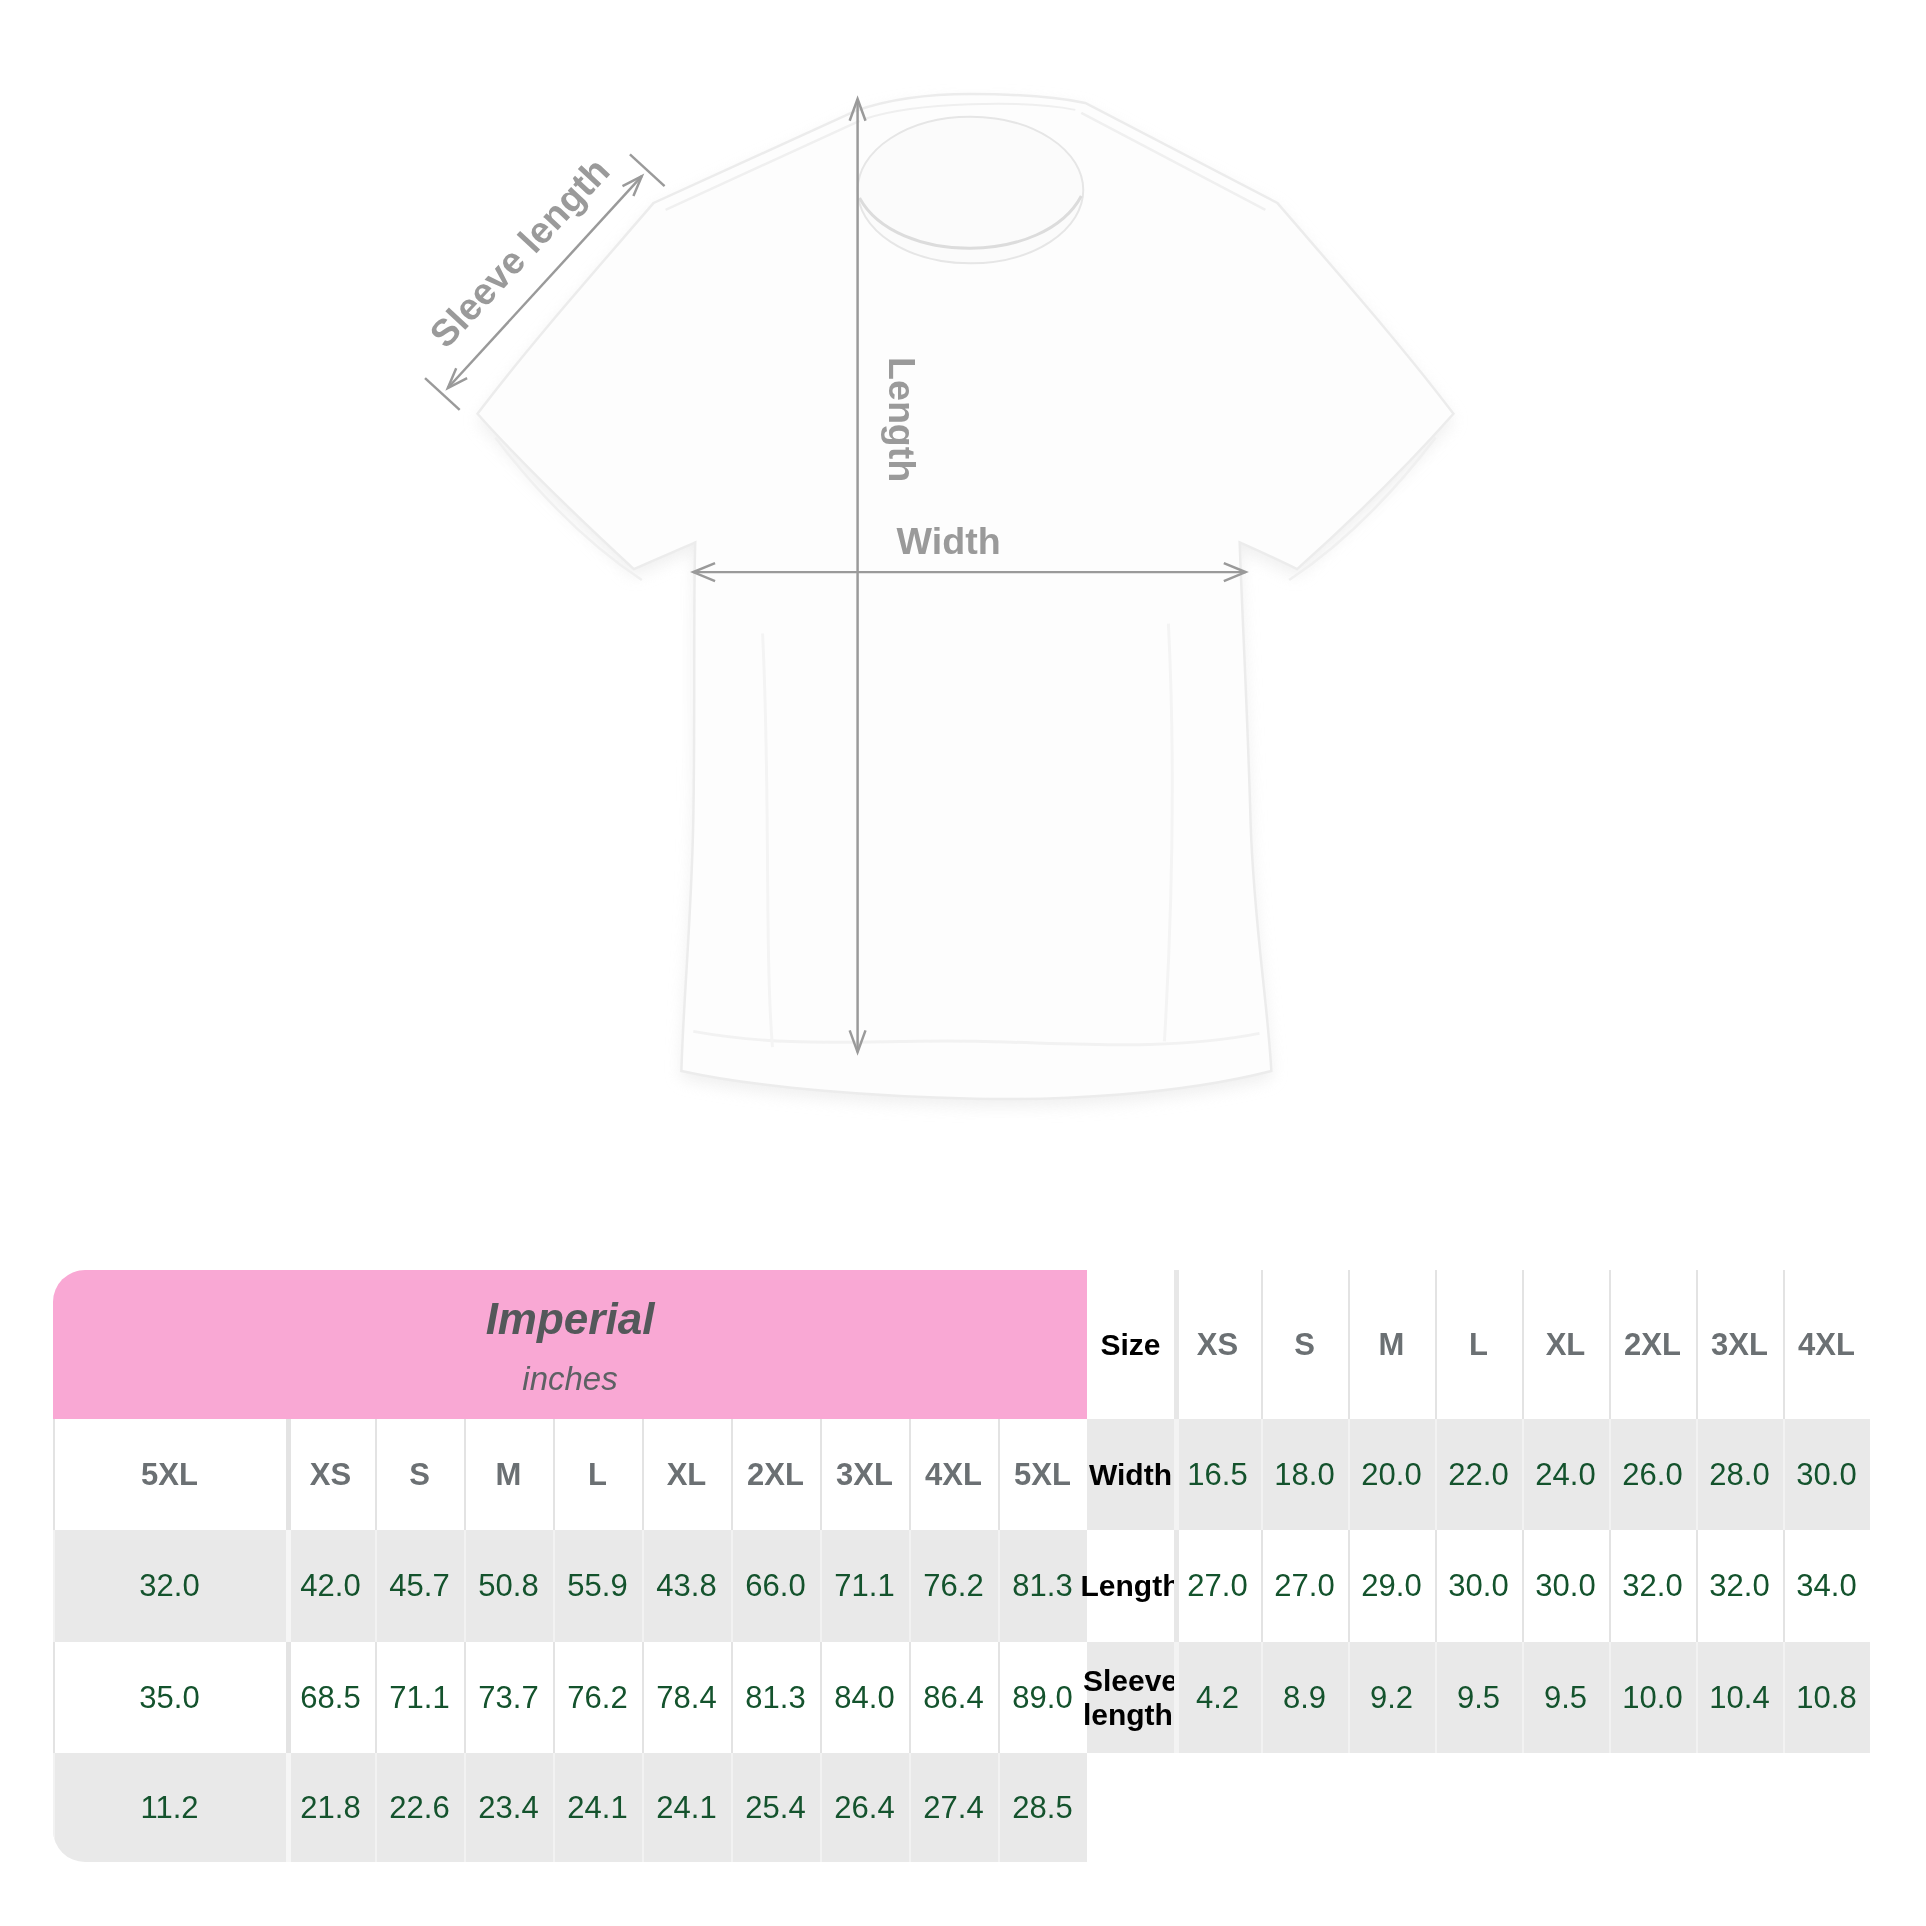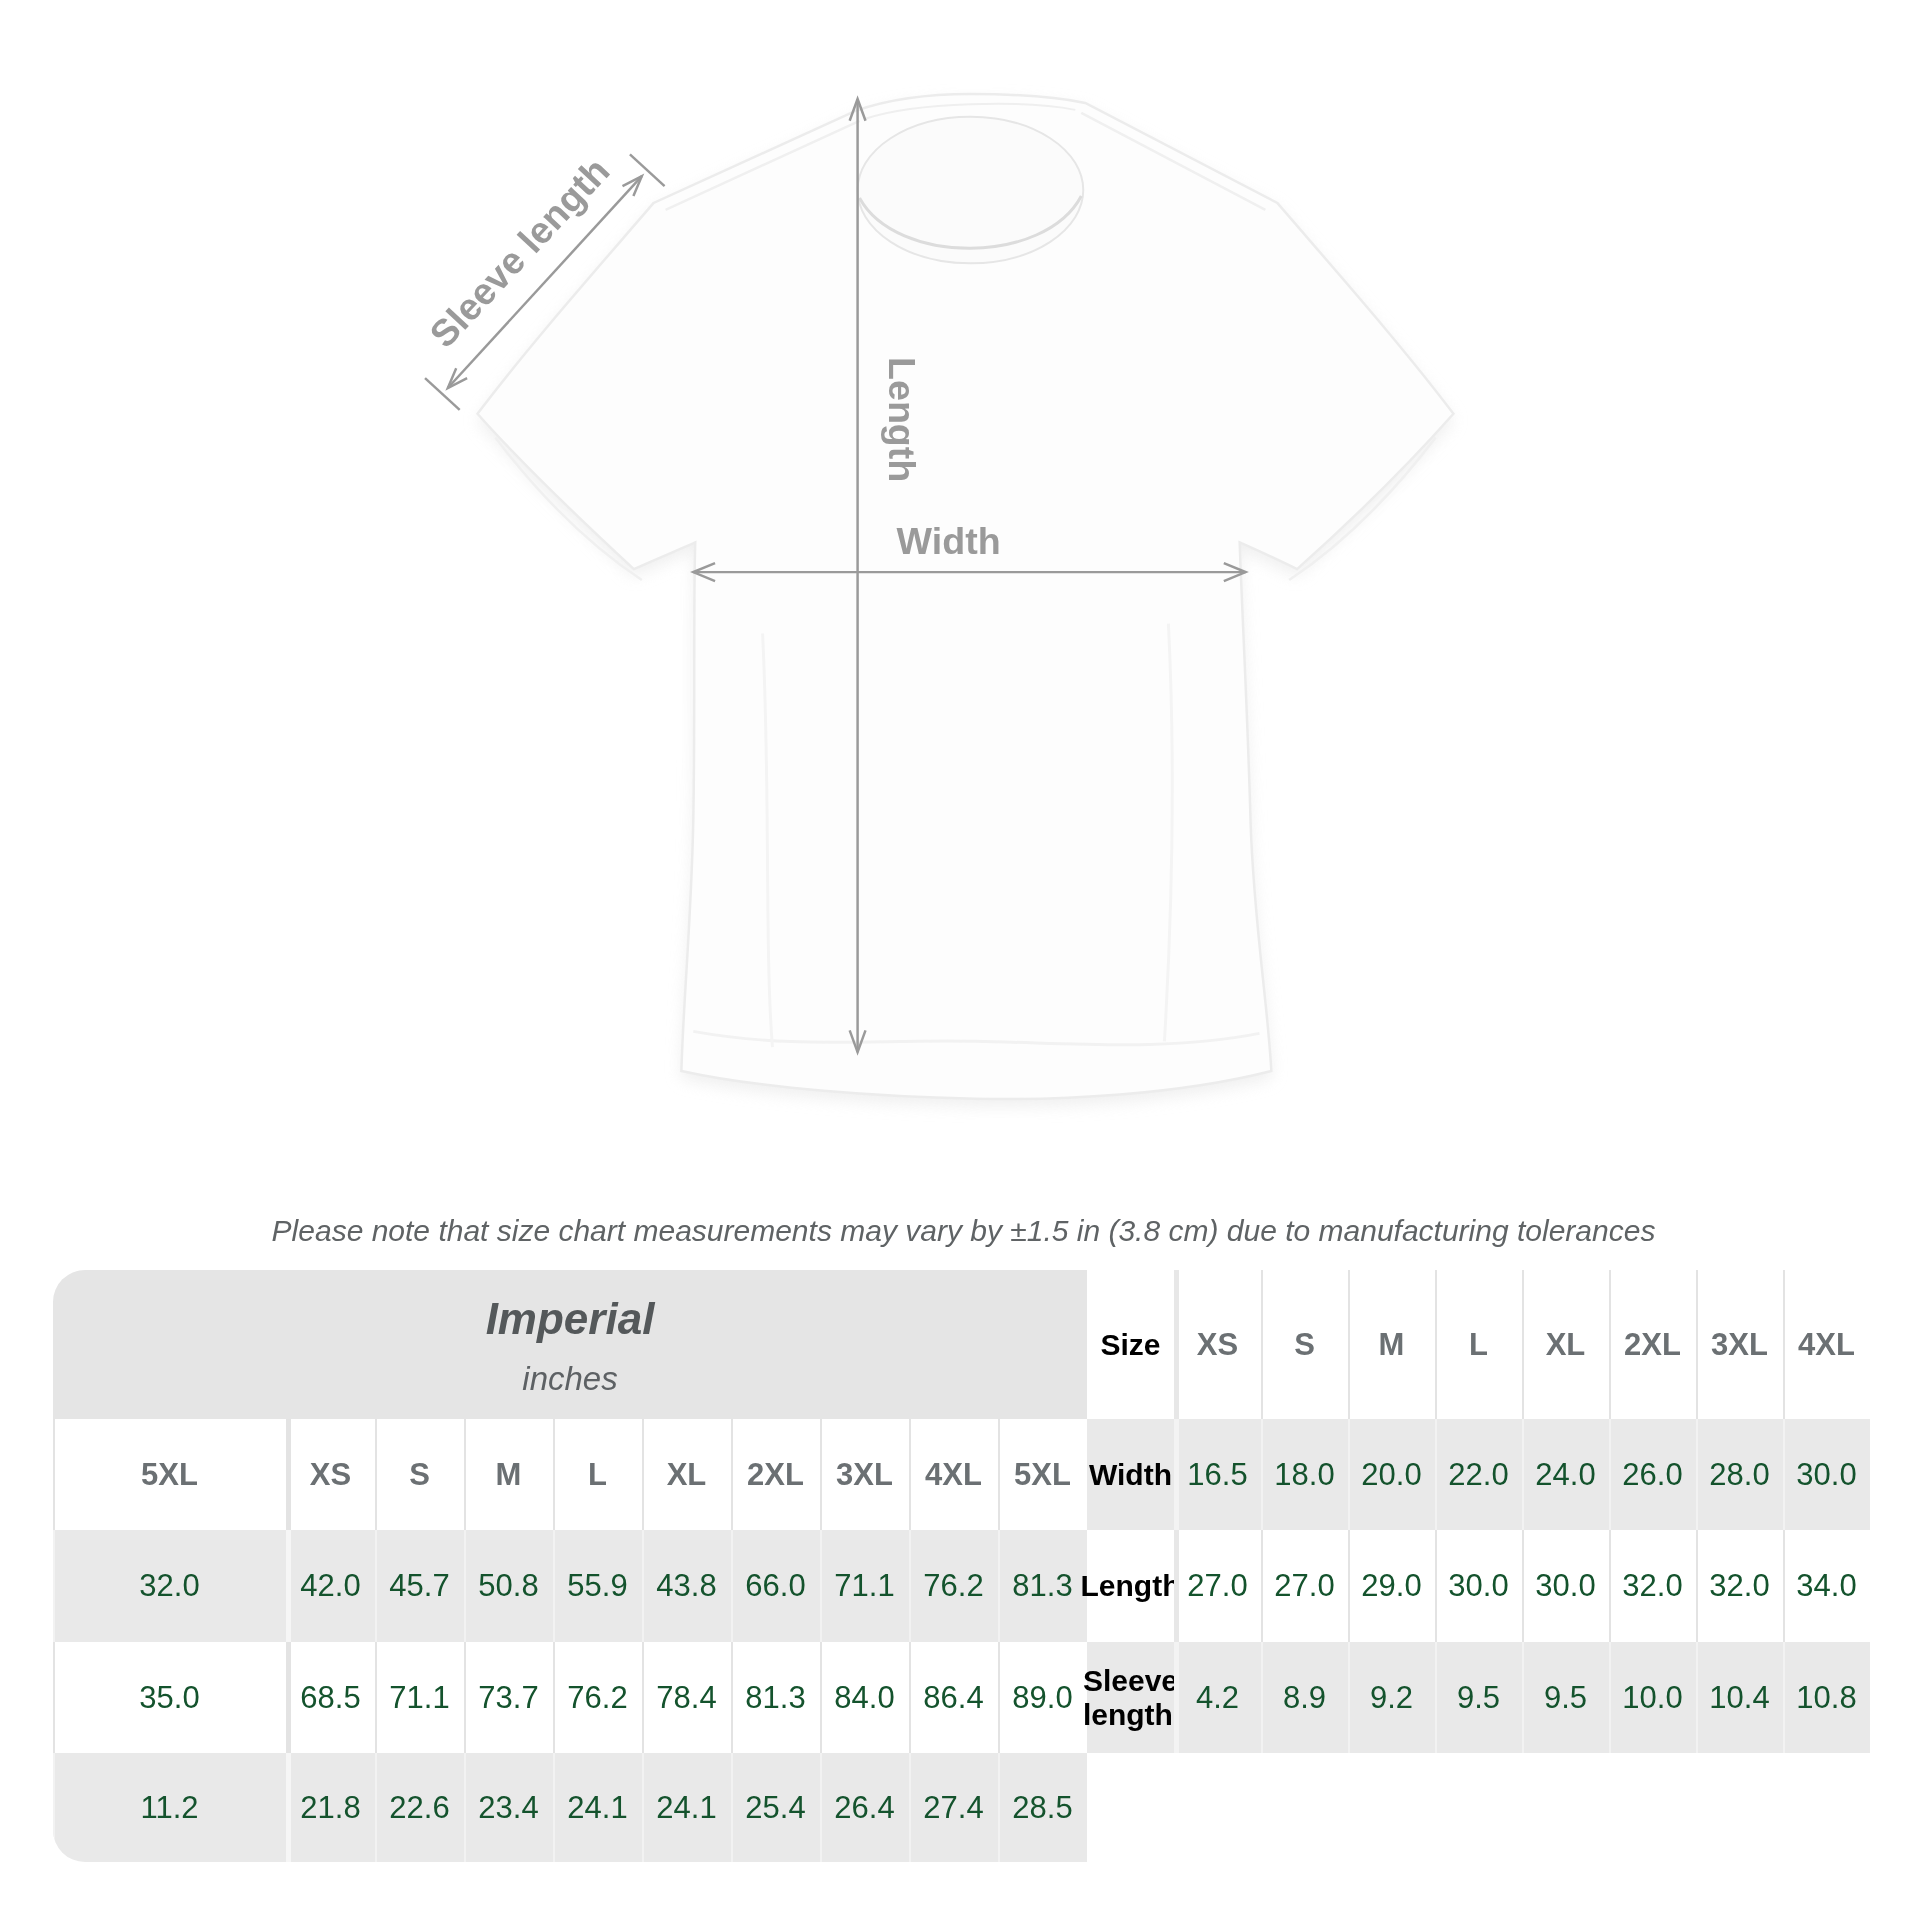--- a/index.html
+++ b/index.html
@@ -17,21 +17,21 @@
 
   
   .size-table{position:absolute;left:53px;top:1270px;width:1821px;
               display:grid;
               grid-template-columns:233px repeat(9,89px) repeat(9,87px);
               grid-template-rows:149px 111px 112px 111px 109px;
               border-radius:32px;overflow:hidden;}
   .cell{display:flex;align-items:center;justify-content:center;}
   .bgw{background:#ffffff;}
   .bgg{background:#e9e9e9;}
-  .band{background:#e5e5e5;flex-direction:column;row-gap:16px;padding-top:2px;}
+  .band{background:#f9a8d4;flex-direction:column;row-gap:16px;padding-top:2px;}
   .span10{grid-column:1/11;}
   .span9{grid-column:11/20;}
   .ulabel{font-size:44px;font-weight:bold;font-style:italic;color:#54585a;}
   .usub{font-size:33px;font-style:italic;color:#5d6164;}
   .shead{font-size:31px;font-weight:bold;color:#6b7073;}
   .rlabel{font-size:30px;font-weight:bold;color:#000000;}
   .val{font-size:31px;color:#14532d;}
   
   .bgw.sep {box-shadow:inset 2px 0 0 #e3e3e3;}
   .bgg.sep {box-shadow:inset 2px 0 0 #f2f2f2;}
@@ -103,21 +103,20 @@
         <path d="M 722 569 L 700 578 L 722 587"></path>
         <path d="M 1236 569 L 1258 578 L 1236 587"></path>
       </g>
     </g>
 
     <text x="534" y="264" transform="rotate(-47 534 264)" text-anchor="middle" font-size="38" font-weight="bold" fill="#9a9a9a">Sleeve length</text>
     <text x="898" y="424" transform="rotate(90 898 424)" text-anchor="middle" font-size="38" font-weight="bold" fill="#9a9a9a">Length</text>
     <text x="958" y="560" text-anchor="middle" font-size="38" font-weight="bold" fill="#9a9a9a">Width</text>
   </svg>
 
-  <div class="subtitle">Please note that size chart measurements may vary by ±1.5 in (3.8 cm) due to manufacturing tolerances</div>
 
   <div class="size-table" id="sizeTable">
       <div class="cell band span10">
         <div class="cell ulabel">Imperial</div>
         <div class="cell usub">inches</div>
       </div>
       <div class="cell bgw rlabel">Size</div>
       <div class="cell bgw shead sepf">XS</div>
       <div class="cell bgw shead sep">S</div>
       <div class="cell bgw shead sep">M</div>

